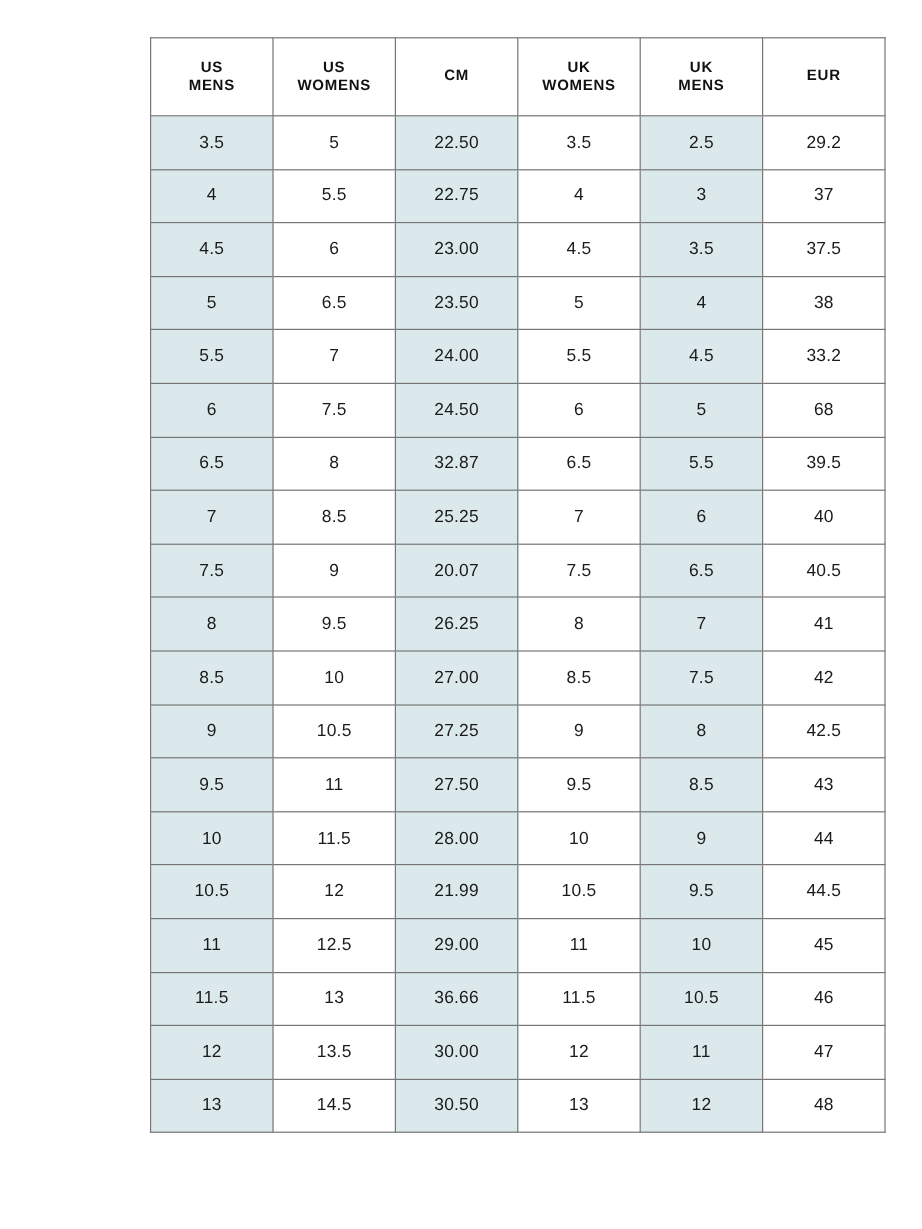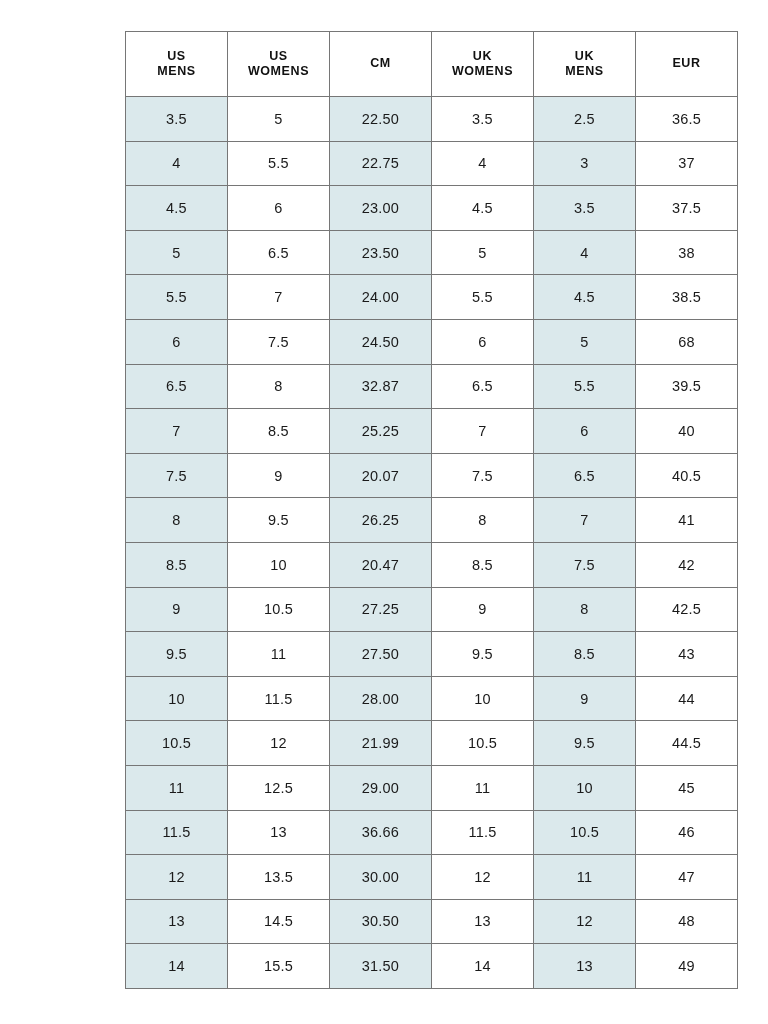--- a/index.html
+++ b/index.html
@@ -122,21 +122,21 @@
             </th>
           </tr>
       </thead>
       <tbody>
           <tr>
             <td class="tinted">3.5</td>
             <td>5</td>
             <td class="tinted">22.50</td>
             <td>3.5</td>
             <td class="tinted">2.5</td>
-            <td>36.5</td>
+            <td>29.2</td>
           </tr>
           <tr>
             <td class="tinted">4</td>
             <td>5.5</td>
             <td class="tinted">22.75</td>
             <td>4</td>
             <td class="tinted">3</td>
             <td>37</td>
           </tr>
           <tr>
@@ -154,21 +154,21 @@
             <td>5</td>
             <td class="tinted">4</td>
             <td>38</td>
           </tr>
           <tr>
             <td class="tinted">5.5</td>
             <td>7</td>
             <td class="tinted">24.00</td>
             <td>5.5</td>
             <td class="tinted">4.5</td>
-            <td>38.5</td>
+            <td>33.2</td>
           </tr>
           <tr>
             <td class="tinted">6</td>
             <td>7.5</td>
             <td class="tinted">24.50</td>
             <td>6</td>
             <td class="tinted">5</td>
             <td>68</td>
           </tr>
           <tr>
@@ -199,21 +199,21 @@
             <td class="tinted">8</td>
             <td>9.5</td>
             <td class="tinted">26.25</td>
             <td>8</td>
             <td class="tinted">7</td>
             <td>41</td>
           </tr>
           <tr>
             <td class="tinted">8.5</td>
             <td>10</td>
-            <td class="tinted">20.47</td>
+            <td class="tinted">27.00</td>
             <td>8.5</td>
             <td class="tinted">7.5</td>
             <td>42</td>
           </tr>
           <tr>
             <td class="tinted">9</td>
             <td>10.5</td>
             <td class="tinted">27.25</td>
             <td>9</td>
             <td class="tinted">8</td>
@@ -268,24 +268,16 @@
             <td>47</td>
           </tr>
           <tr>
             <td class="tinted">13</td>
             <td>14.5</td>
             <td class="tinted">30.50</td>
             <td>13</td>
             <td class="tinted">12</td>
             <td>48</td>
           </tr>
-          <tr>
-            <td class="tinted">14</td>
-            <td>15.5</td>
-            <td class="tinted">31.50</td>
-            <td>14</td>
-            <td class="tinted">13</td>
-            <td>49</td>
-          </tr>
         </tbody>
     </table>
   </div>
 </div>
 
 </body></html>

